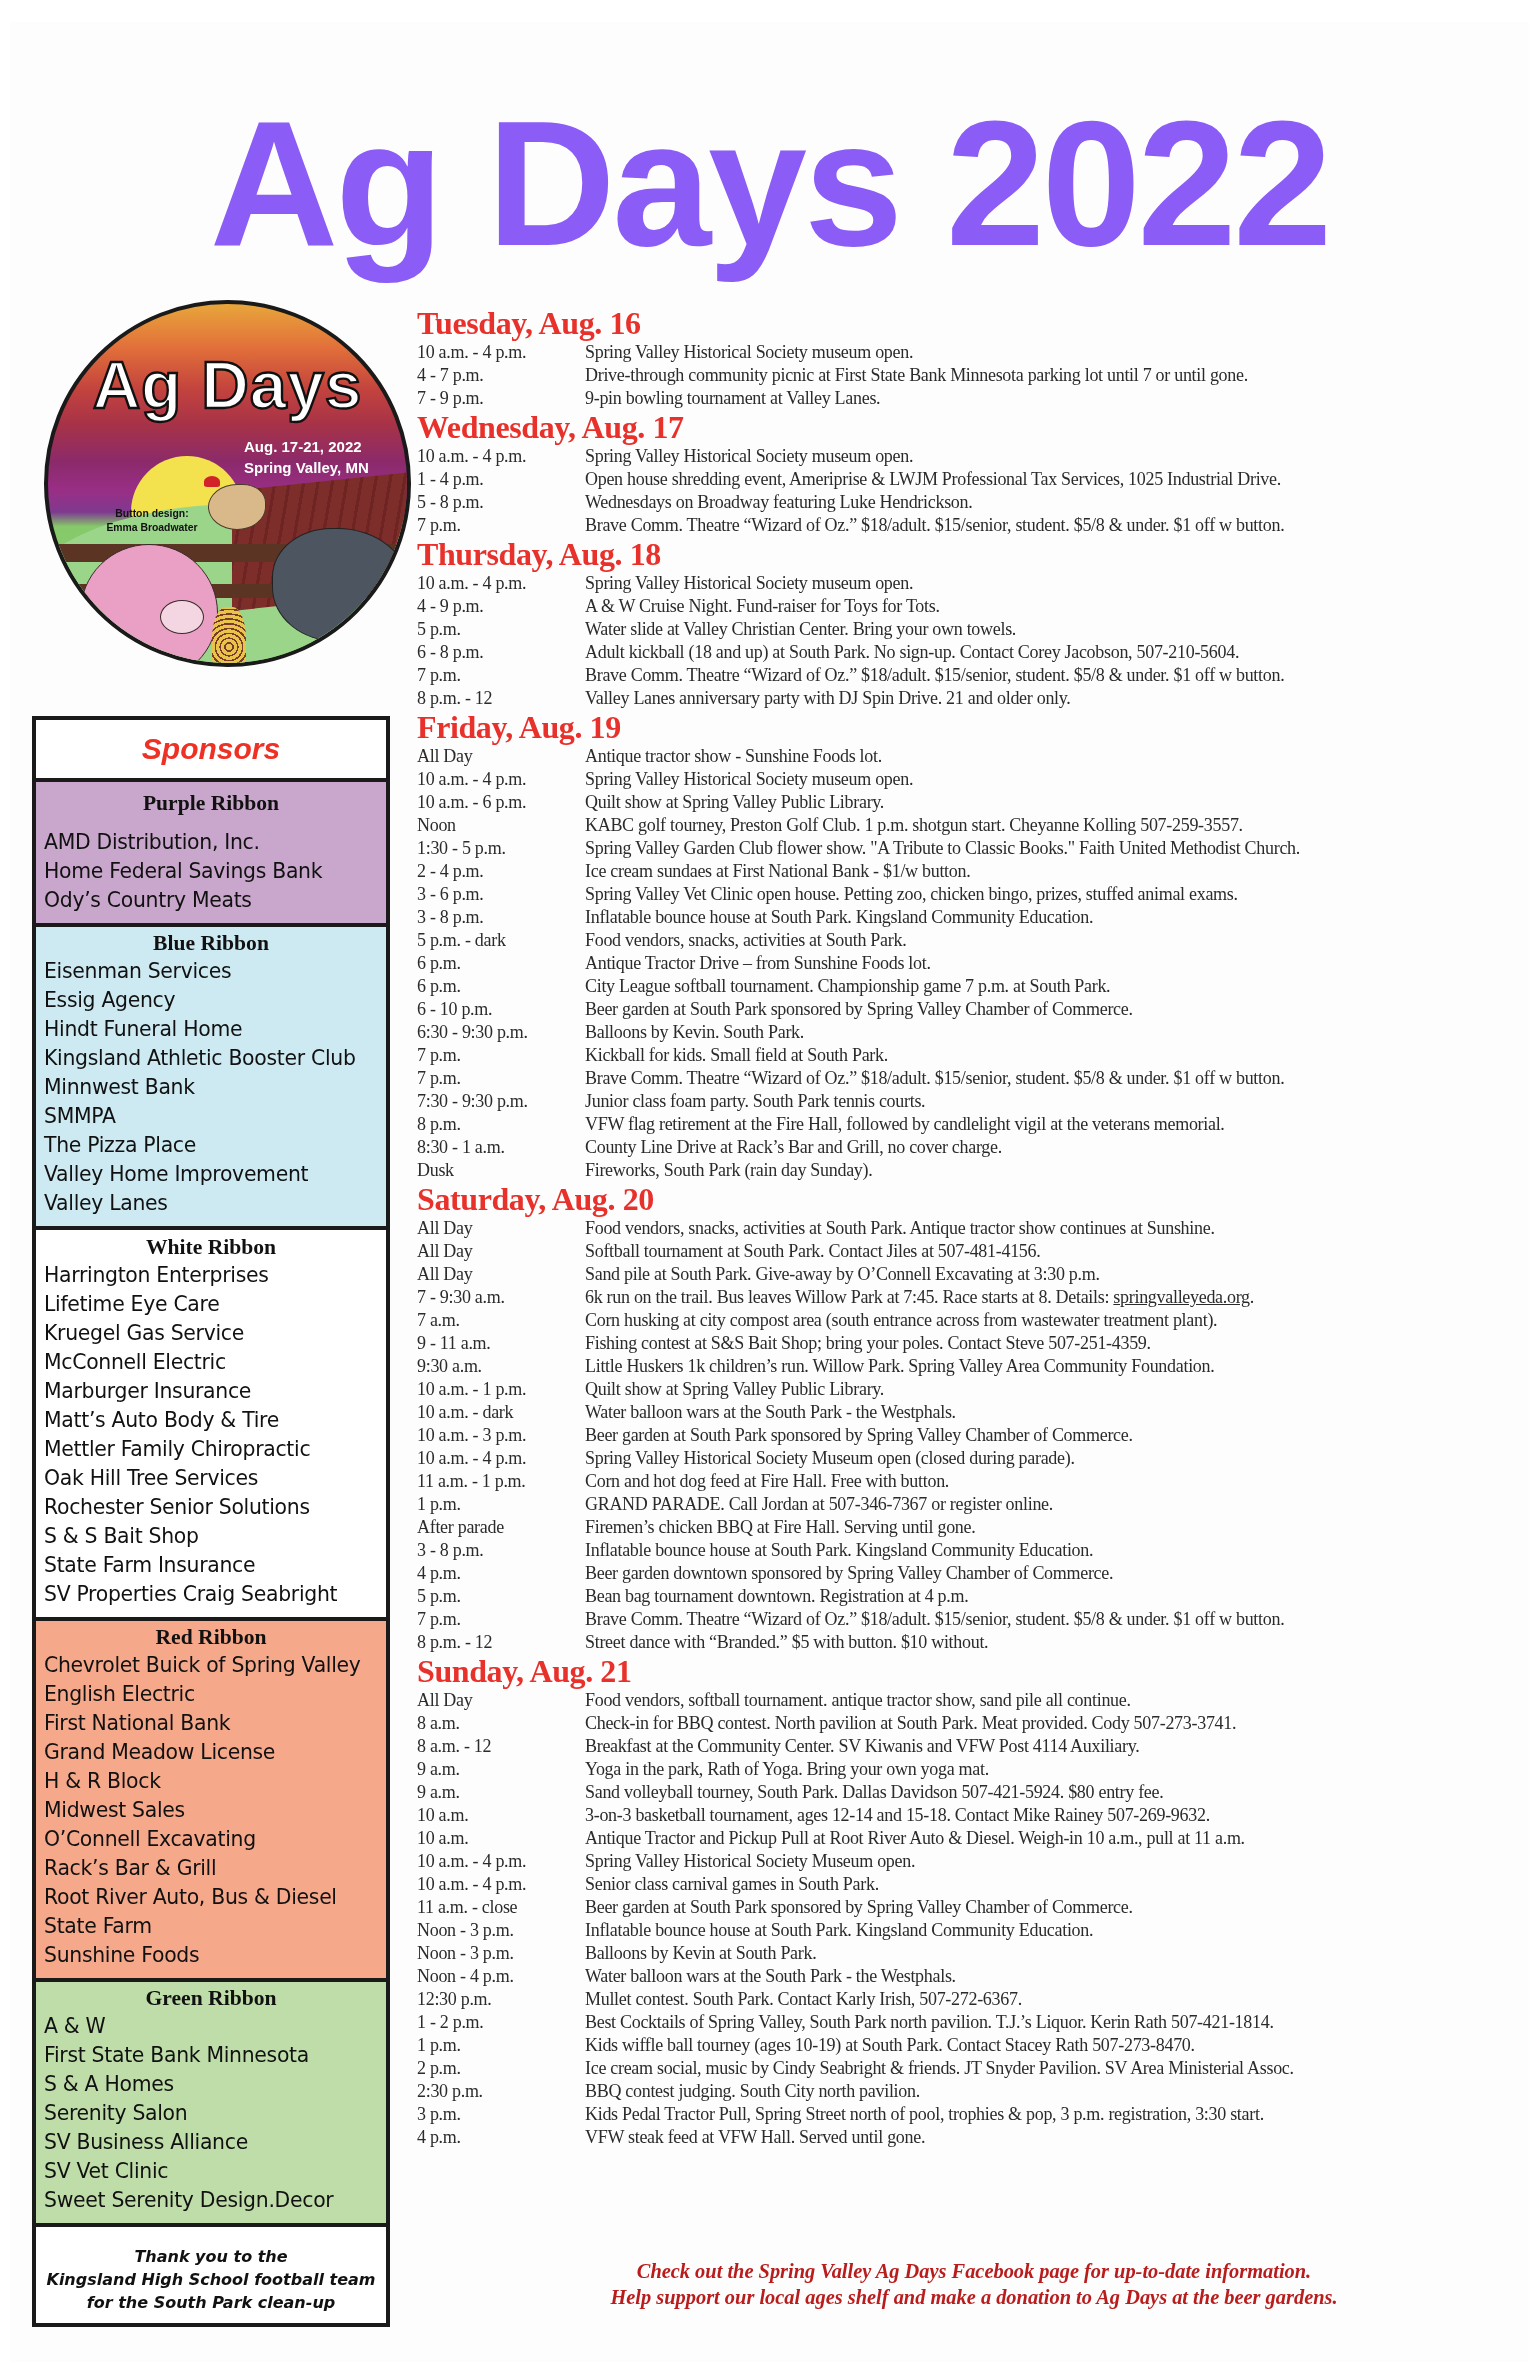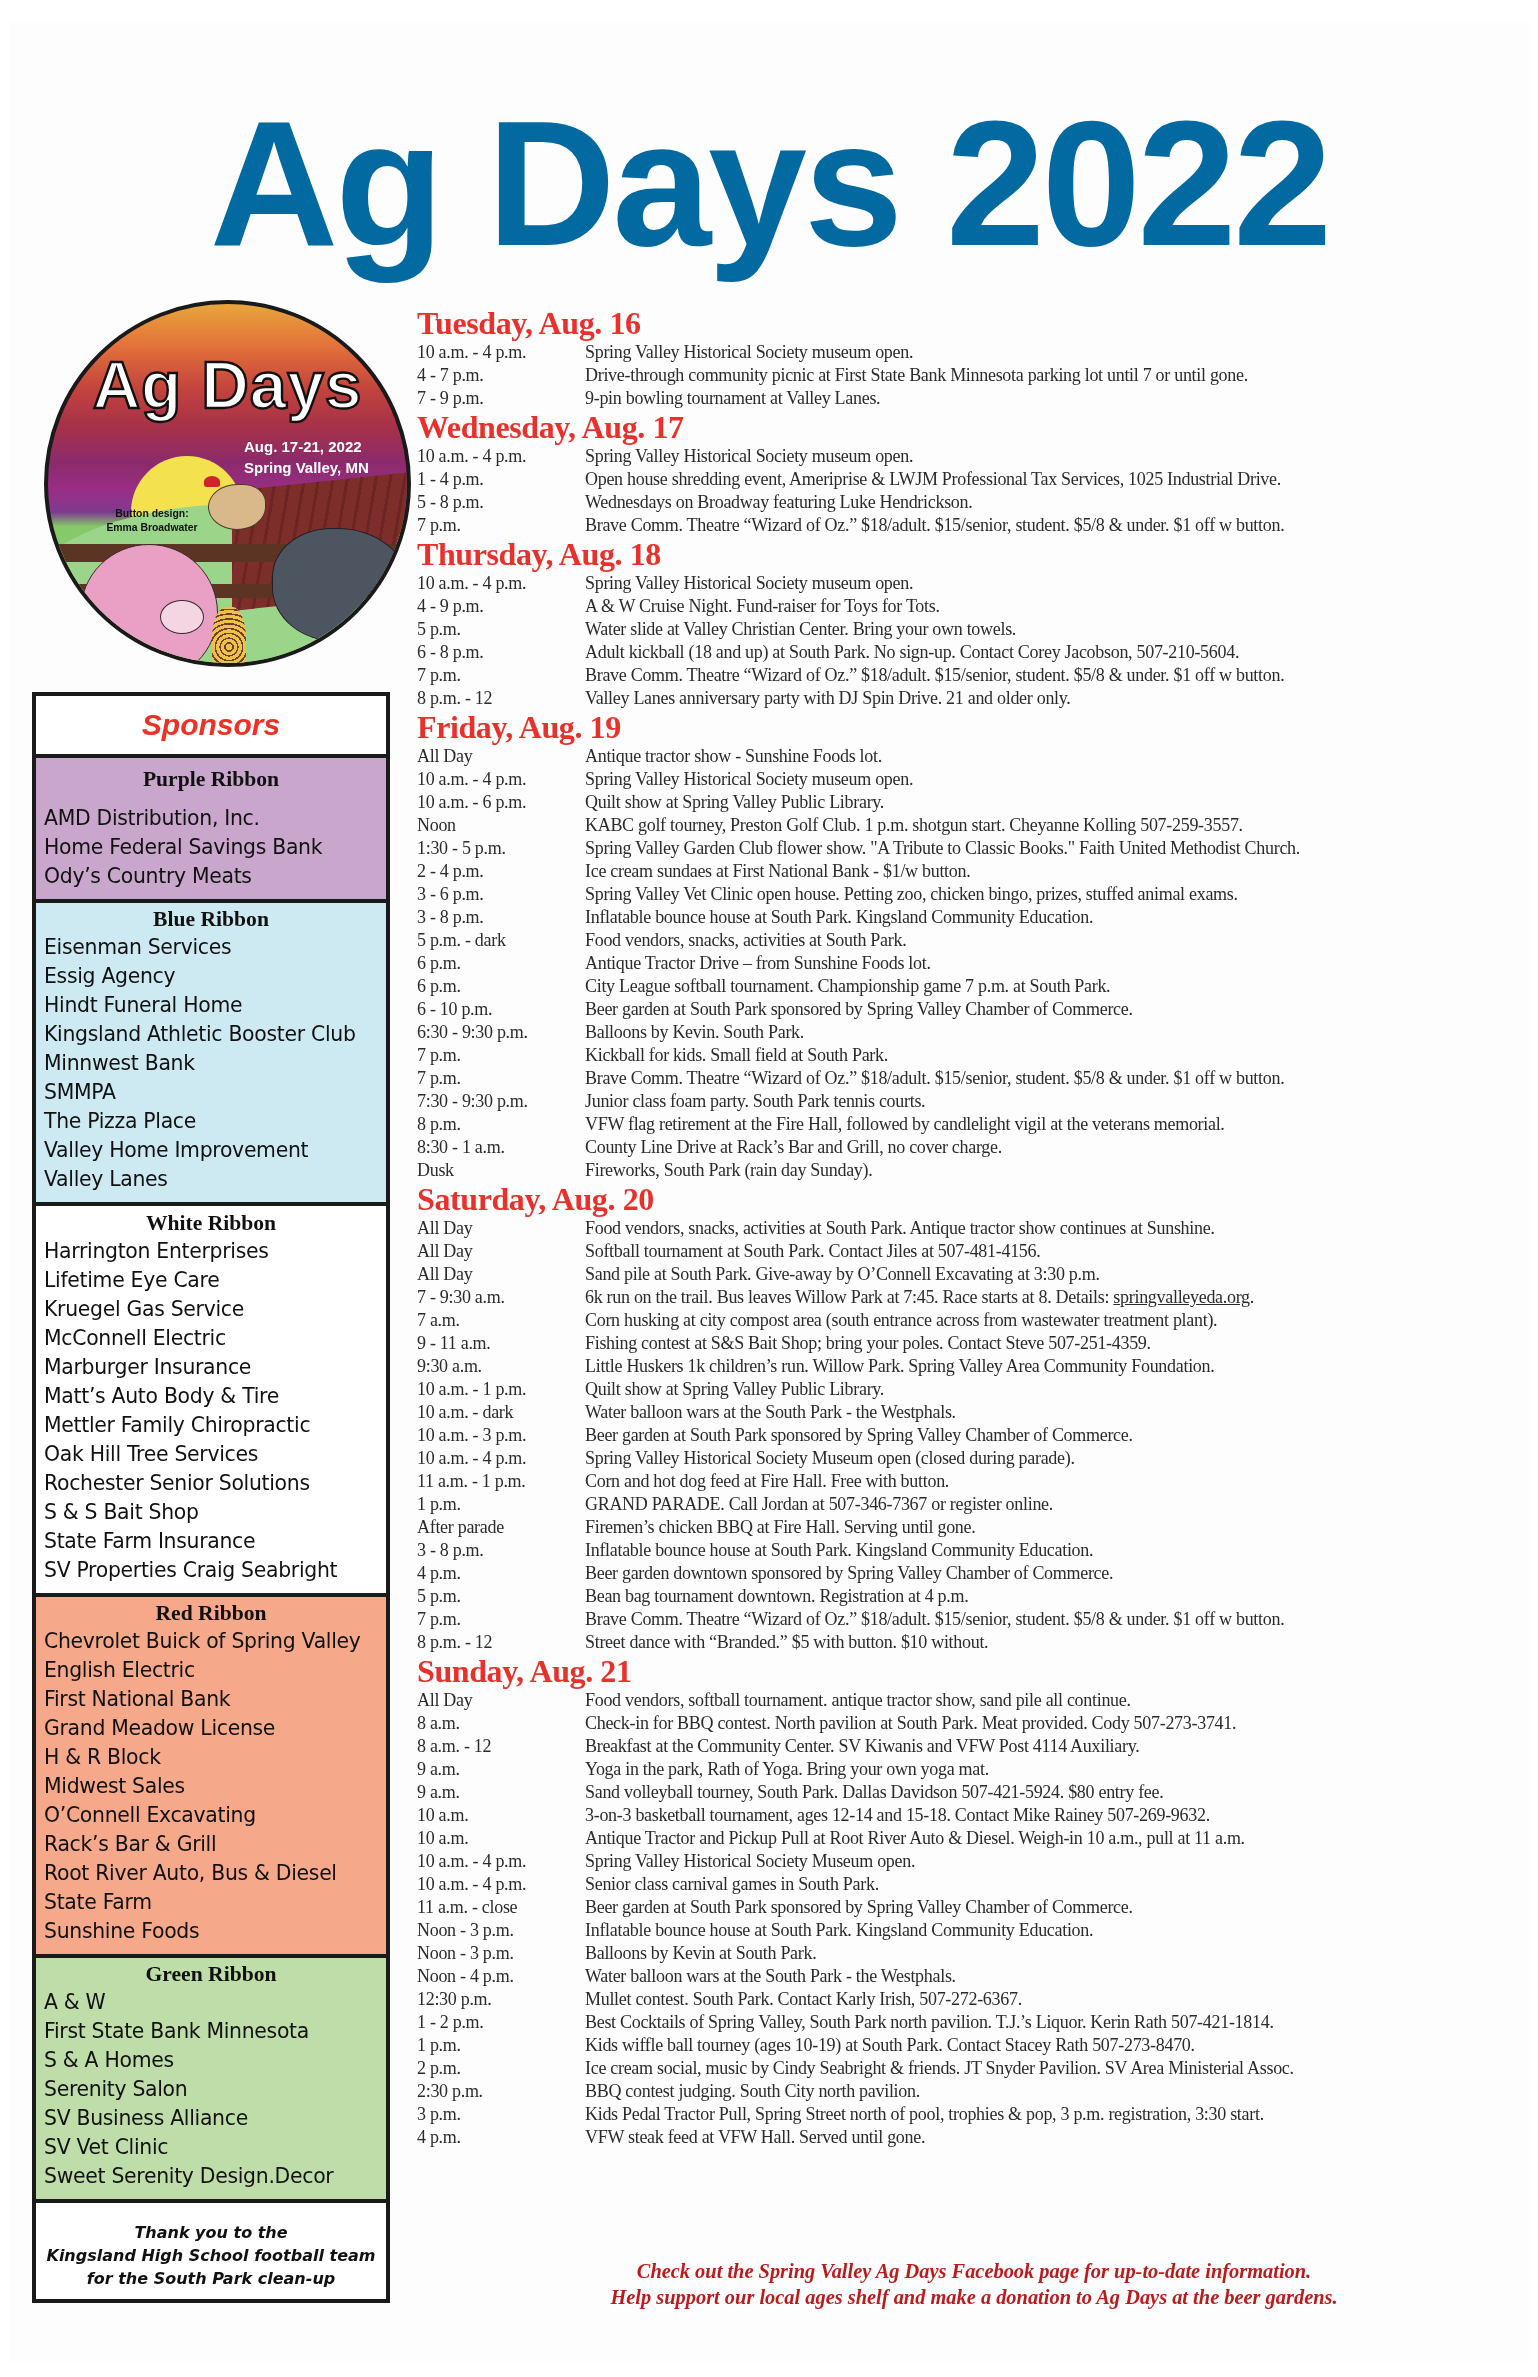--- a/index.html
+++ b/index.html
@@ -4,21 +4,21 @@
 <style>
   html, body { margin: 0; padding: 0; }
   body {
     width: 1539px; height: 2377px; background: #ffffff; position: relative;
     font-family: "Liberation Serif", serif; color: #231f20; overflow: hidden;
   }
   .page { position: absolute; left: 9.6px; top: 22.4px; width: 1519px; height: 2340px; background: #fdfdfd; }
   .main-title {
     position: absolute; left: 0; top: 95px; width: 1539px; text-align: center;
     font-family: "Liberation Sans", sans-serif; font-weight: bold; font-size: 178px;
-    color: #0369a1; letter-spacing: -3.2px; line-height: 1; margin: 0;
+    color: #8b5cf6; letter-spacing: -3.2px; line-height: 1; margin: 0;
   }
   
   .logo {
     position: absolute; left: 44px; top: 300px; width: 367px; height: 367px; border-radius: 50%;
     border: 4px solid #1a1a1a; box-sizing: border-box; overflow: hidden;
     background: linear-gradient(180deg, #e8a63b 0%, #e2703a 12%, #c2423e 24%, #a63248 34%, #8b2a6b 44%, #9a2e86 52%, #7e3a8f 58%, #86c96a 62%, #8fd075 100%);
   }
   .logo .sun { position: absolute; left: 83px; top: 152px; width: 112px; height: 112px; border-radius: 50%; background: #f3e24d; }
   .logo .hill { position: absolute; left: -32px; top: 200px; width: 449px; height: 208px; border-radius: 50% 50% 0 0; background: #9ad58a; }
   .logo .barn { position: absolute; left: 184px; top: 176px; width: 208px; height: 120px; background: repeating-linear-gradient(100deg, #7e2e2a 0 11.2px, #6e2422 11.2px 14.4px); transform: skewY(-6deg); }
@@ -40,21 +40,21 @@
     font-size: 15px; color: #fff;
   }
   .logo-dates { top: 134px; }
   .logo-place { top: 155px; }
   .logo-credit {
     position: absolute; left: 48px; top: 203px; width: 112px; text-align: center;
     font-family: "Liberation Sans", sans-serif; font-weight: bold; font-size: 10.4px; color: #111; line-height: 1.3;
   }
   
   .sponsors {
-    position: absolute; left: 32px; top: 692px; width: 358px; border: 4.8px solid #1a1a1a; box-sizing: border-box;
+    position: absolute; left: 32px; top: 716px; width: 358px; border: 4.8px solid #1a1a1a; box-sizing: border-box;
     font-family: "DejaVu Sans", sans-serif;
   }
   .sponsors-head { background: #fff; height: 58px; text-align: center; border-bottom: 4px solid #1a1a1a; }
   .sponsors-title { font-family: "Liberation Sans", sans-serif; font-style: italic; font-weight: bold; color: #ee3124; font-size: 30px; line-height: 58px; }
   .tier { border-bottom: 4px solid #1a1a1a; padding: 3.2px 0 8px 8px; }
   .tier:last-of-type { border-bottom: 4px solid #1a1a1a; }
   .tier-title { text-align: center; font-family: "Liberation Serif", serif; font-weight: bold; font-size: 21.6px; line-height: 27px; color: #111; padding-right: 8px; }
   .tier-item { font-size: 20.4px; line-height: 29px; color: #111; white-space: nowrap; letter-spacing: -0.3px; }
   .tier-purple { background: #c9a7cc; }
   .tier-purple .tier-title { margin: 4.8px 0 11.2px; }

